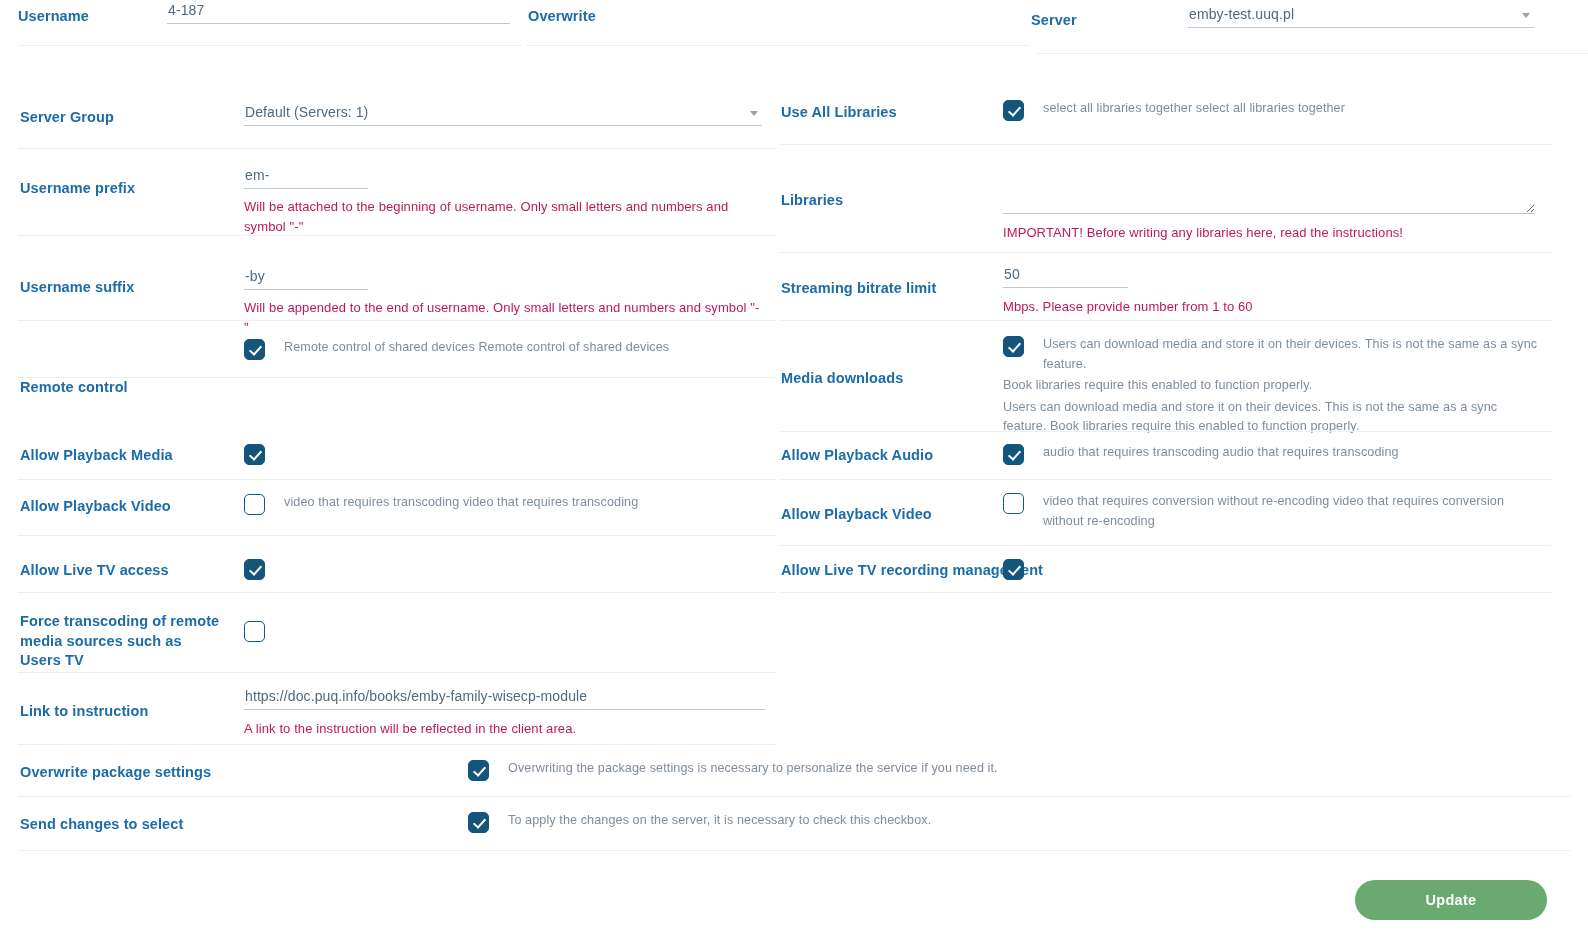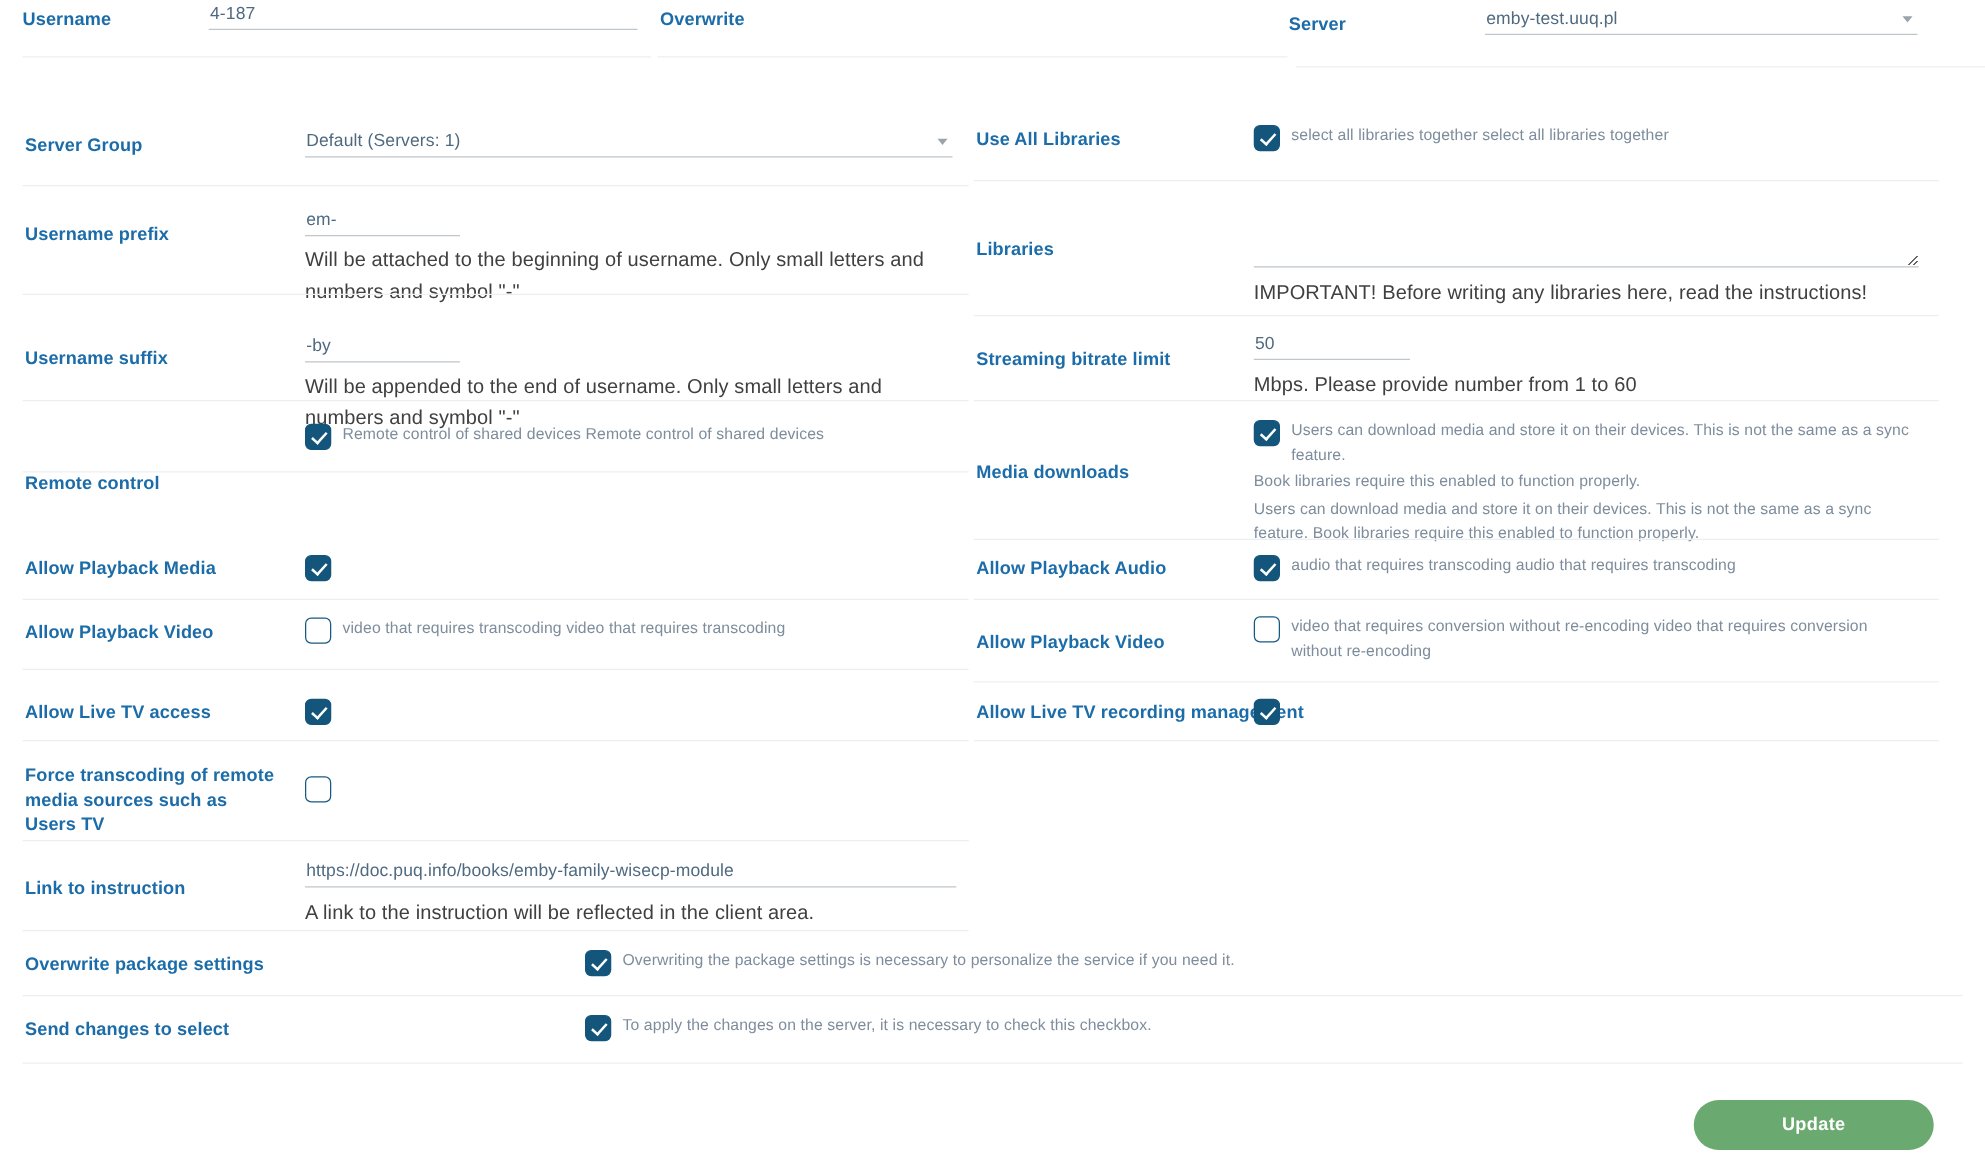--- a/index.html
+++ b/index.html
@@ -14,22 +14,22 @@
 
   
   .lbl {
     color: #1b6ca8;
     font-size: 14.5px;
     font-weight: 600;
     line-height: 1.35;
     letter-spacing: .1px;
   }
   .hint {
-    color: #404040;
-    font-size: 16px;
+    color: #be185d;
+    font-size: 13px;
     line-height: 1.55;
     letter-spacing: .1px;
   }
   .cbtext {
     color: #7e8d9c;
     font-size: 12.6px;
     line-height: 1.55;
     letter-spacing: .1px;
   }
 
@@ -78,21 +78,21 @@
   .cb.on::after {
     content: "";
     position: absolute;
     left: 6.6px; top: 3.3px;
     width: 5px; height: 10px;
     border: solid #fff;
     border-width: 0 2.3px 2.3px 0;
     transform: rotate(42deg);
   }
 
-  .cbrow { display: flex; align-items: flex-start; gap: 9px; }
+  .cbrow { display: flex; align-items: flex-start; gap: 19px; }
   .cbrow .cb { margin-top: 1px; }
 
   
   .sep { height: 1px; background: #eceff1; width: 100%; }
 
   
   .cell { position: absolute; }
 
   
   .btn-update {

